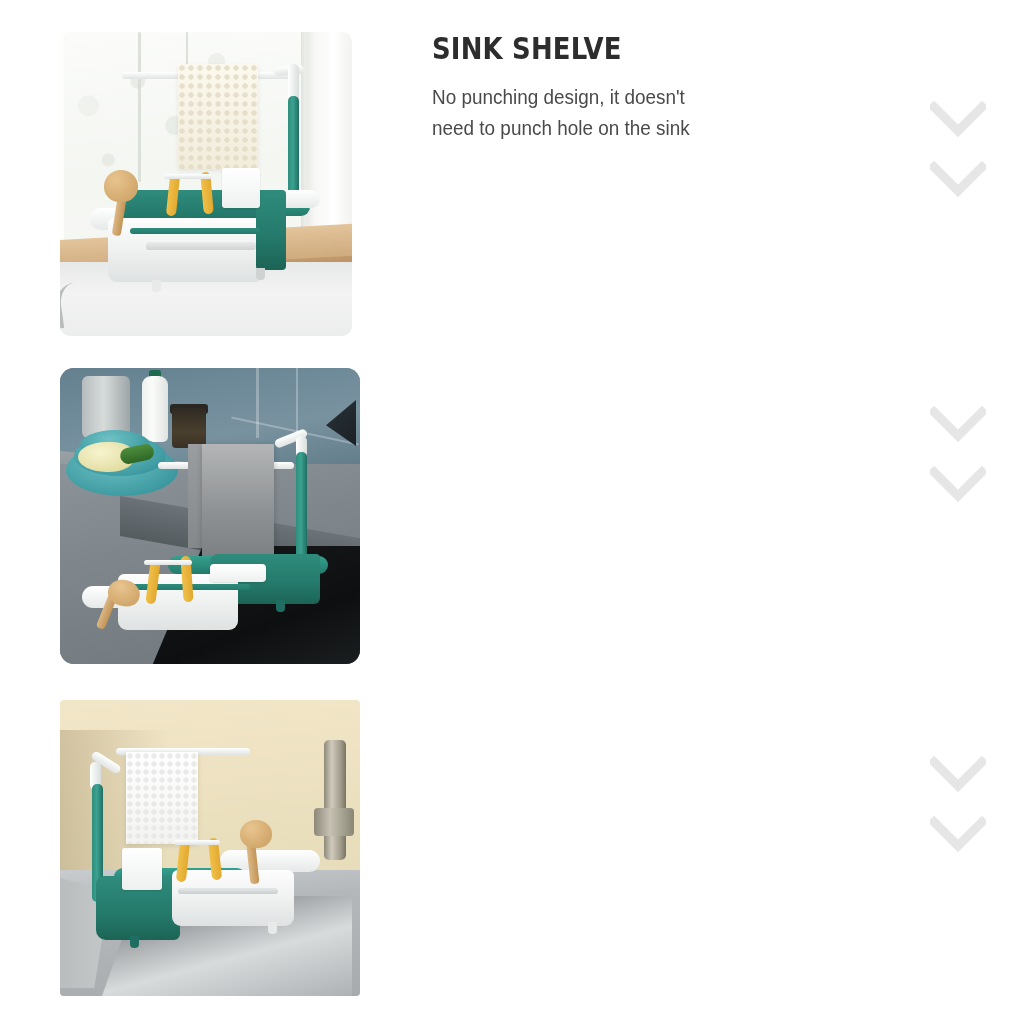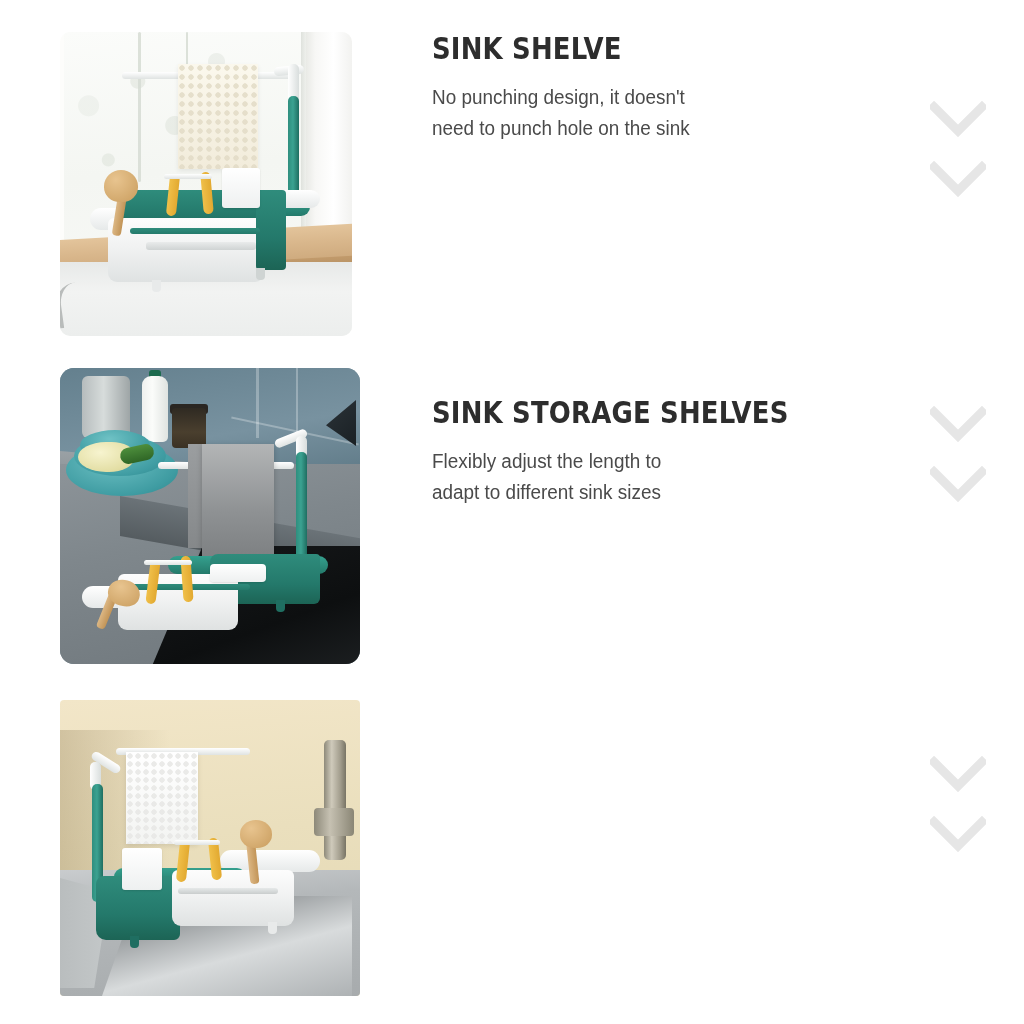--- a/index.html
+++ b/index.html
@@ -367,27 +367,20 @@
 
       <div class="hook" style="left:88px;top:192px;height:44px;transform:rotate(7deg);"></div>
       <div class="hook" style="left:122px;top:188px;height:46px;transform:rotate(-4deg);"></div>
       <div class="bar-h" style="left:84px;top:192px;width:48px;height:5px;"></div>
 
       <div class="brush-handle" style="left:44px;top:216px;width:9px;height:46px;transform:rotate(22deg);"></div>
       <div class="brush-head" style="left:48px;top:212px;width:32px;height:26px;transform:rotate(16deg);"></div>
       <div class="foot" style="left:216px;top:232px;background:#1f6e61;"></div>
     </div>
 
-    <div class="textblock" style="top:28px;">
-      <div class="heading">SINK STORAGE SHELVES</div>
-      <div class="body-txt">
-        <div>Flexibly adjust the length to</div>
-        <div>adapt to different sink sizes</div>
-      </div>
-    </div>
   </div>
 
   <div class="feature f3">
 
     <div class="photo">
       <div class="p3-bg"></div>
       <div class="p3-shadow"></div>
       <div class="p3-counter"></div>
       <div class="p3-sinkrim-l"></div>
       <div class="p3-sinkbowl"></div>

